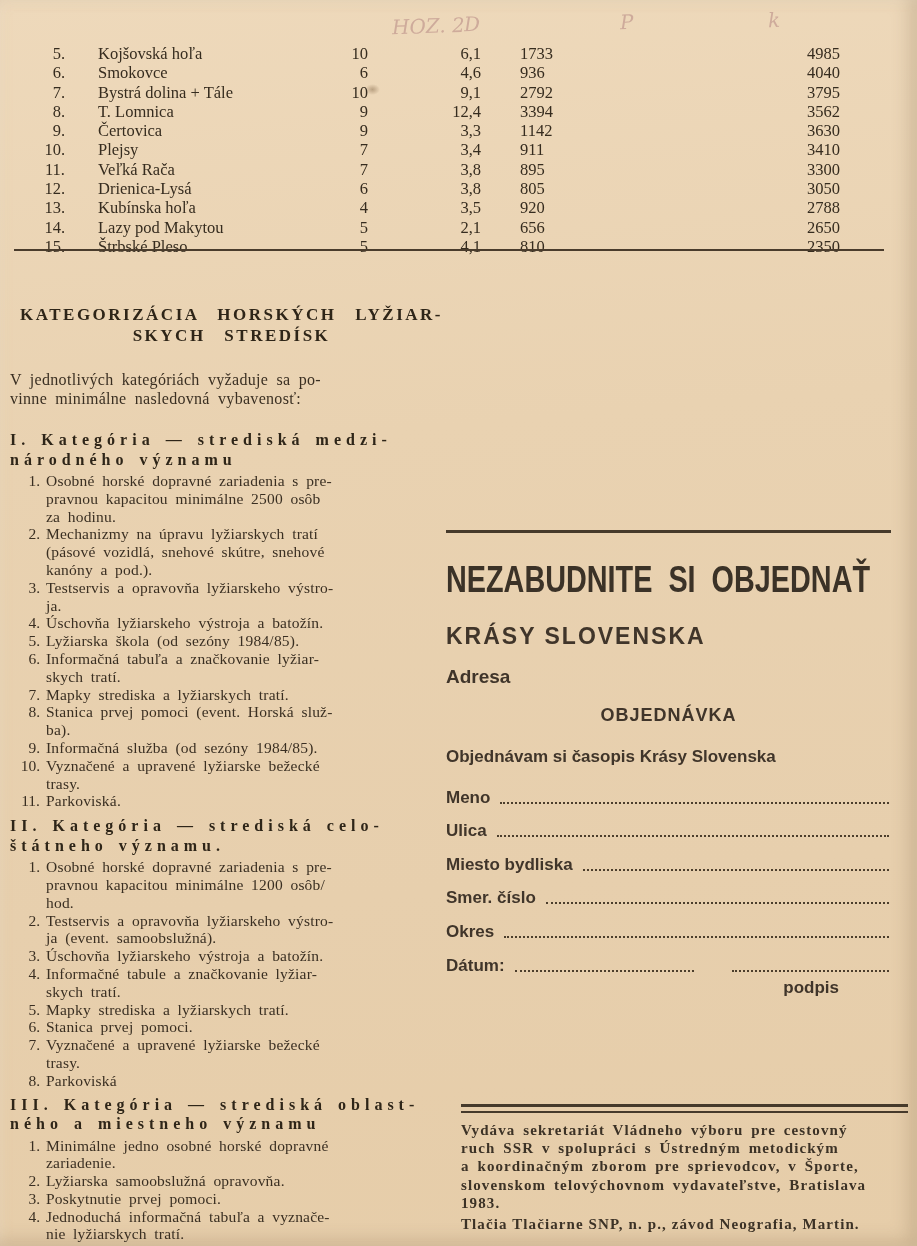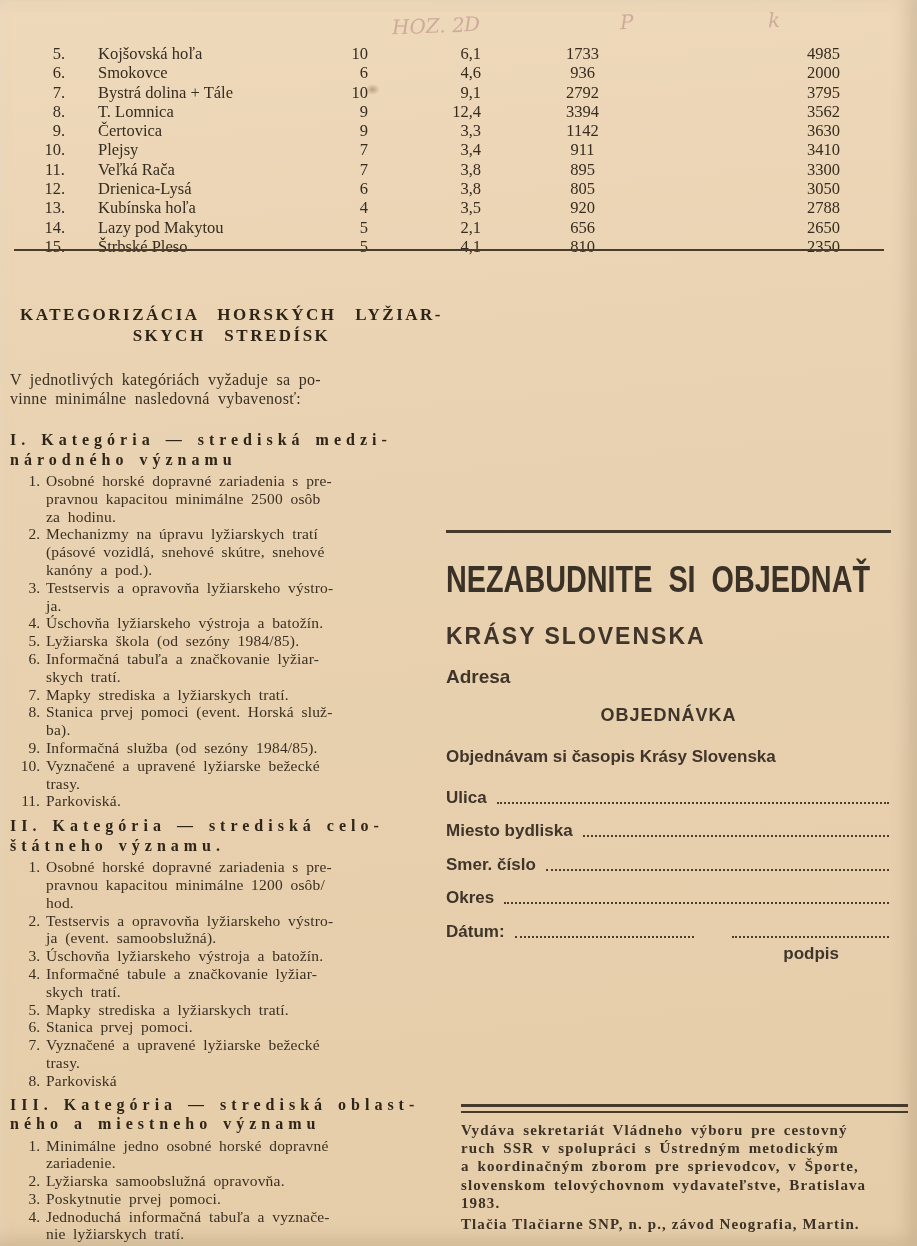--- a/index.html
+++ b/index.html
@@ -17,21 +17,21 @@
          background:radial-gradient(ellipse at center, rgba(110,80,50,.4), rgba(110,80,50,0) 70%);
          filter:blur(.5px);}
   
   .tbl{position:absolute;left:0;top:44px;width:917px;font-size:16.5px;color:#362c1f;}
   .trow{position:relative;height:19.3px;}
   .trow span{position:absolute;white-space:nowrap;}
   .cnum{left:0;width:65px;text-align:right;}
   .cname{left:98px;}
   .c1{left:280px;width:88px;text-align:right;}
   .c2{left:380px;width:101px;text-align:right;}
-  .c3{left:520px;width:125px;text-align:center;font-family:Liberation Serif, serif;}
+  .c3{left:520px;width:125px;text-align:left;font-family:Liberation Serif, serif;}
   .c4{left:700px;width:140px;text-align:right;}
   .rule1{position:absolute;left:14px;top:249px;width:870px;height:2px;background:#4a3c2c;}
   
   .leftcol{position:absolute;left:10px;top:304px;width:443px;}
   .doc-title{font-weight:bold;font-size:17px;line-height:21px;text-align:center;
              letter-spacing:2.5px;word-spacing:12px;color:#2e2518;}
   .intro{margin-top:24px;font-size:16px;line-height:19px;white-space:pre-line;
          word-spacing:4px;letter-spacing:.3px;}
   .sechead{font-weight:bold;font-size:16px;line-height:19.5px;letter-spacing:5px;
            word-spacing:2px;white-space:pre-line;color:#2e2518;}
@@ -89,21 +89,21 @@
         <span class="c2">6,1</span>
         <span class="c3">1733</span>
         <span class="c4">4985</span>
       </div>
       <div class="trow">
         <span class="cnum">6.</span>
         <span class="cname">Smokovce</span>
         <span class="c1">6</span>
         <span class="c2">4,6</span>
         <span class="c3">936</span>
-        <span class="c4">2000</span>
+        <span class="c4">4040</span>
       </div>
       <div class="trow">
         <span class="cnum">7.</span>
         <span class="cname">Bystrá dolina + Tále</span>
         <span class="c1">10</span>
         <span class="c2">9,1</span>
         <span class="c3">2792</span>
         <span class="c4">3795</span>
       </div>
       <div class="trow">
@@ -306,20 +306,24 @@
 
   <div class="rightcol">
     <div class="rule2"></div>
     <div class="order-title">NEZABUDNITE SI OBJEDNAŤ</div>
     <div class="mag">KRÁSY SLOVENSKA</div>
     <div class="adresa">Adresa</div>
     <div class="ftitle">OBJEDNÁVKA</div>
     <div class="fintro">Objednávam si časopis Krásy Slovenska</div>
     <div class="fields">
         <div class="frow">
+          <span class="lbl">Meno</span>
+          <span class="dots"></span>
+        </div>
+        <div class="frow">
           <span class="lbl">Ulica</span>
           <span class="dots"></span>
         </div>
         <div class="frow">
           <span class="lbl">Miesto bydliska</span>
           <span class="dots"></span>
         </div>
         <div class="frow">
           <span class="lbl">Smer. číslo</span>
           <span class="dots"></span>

